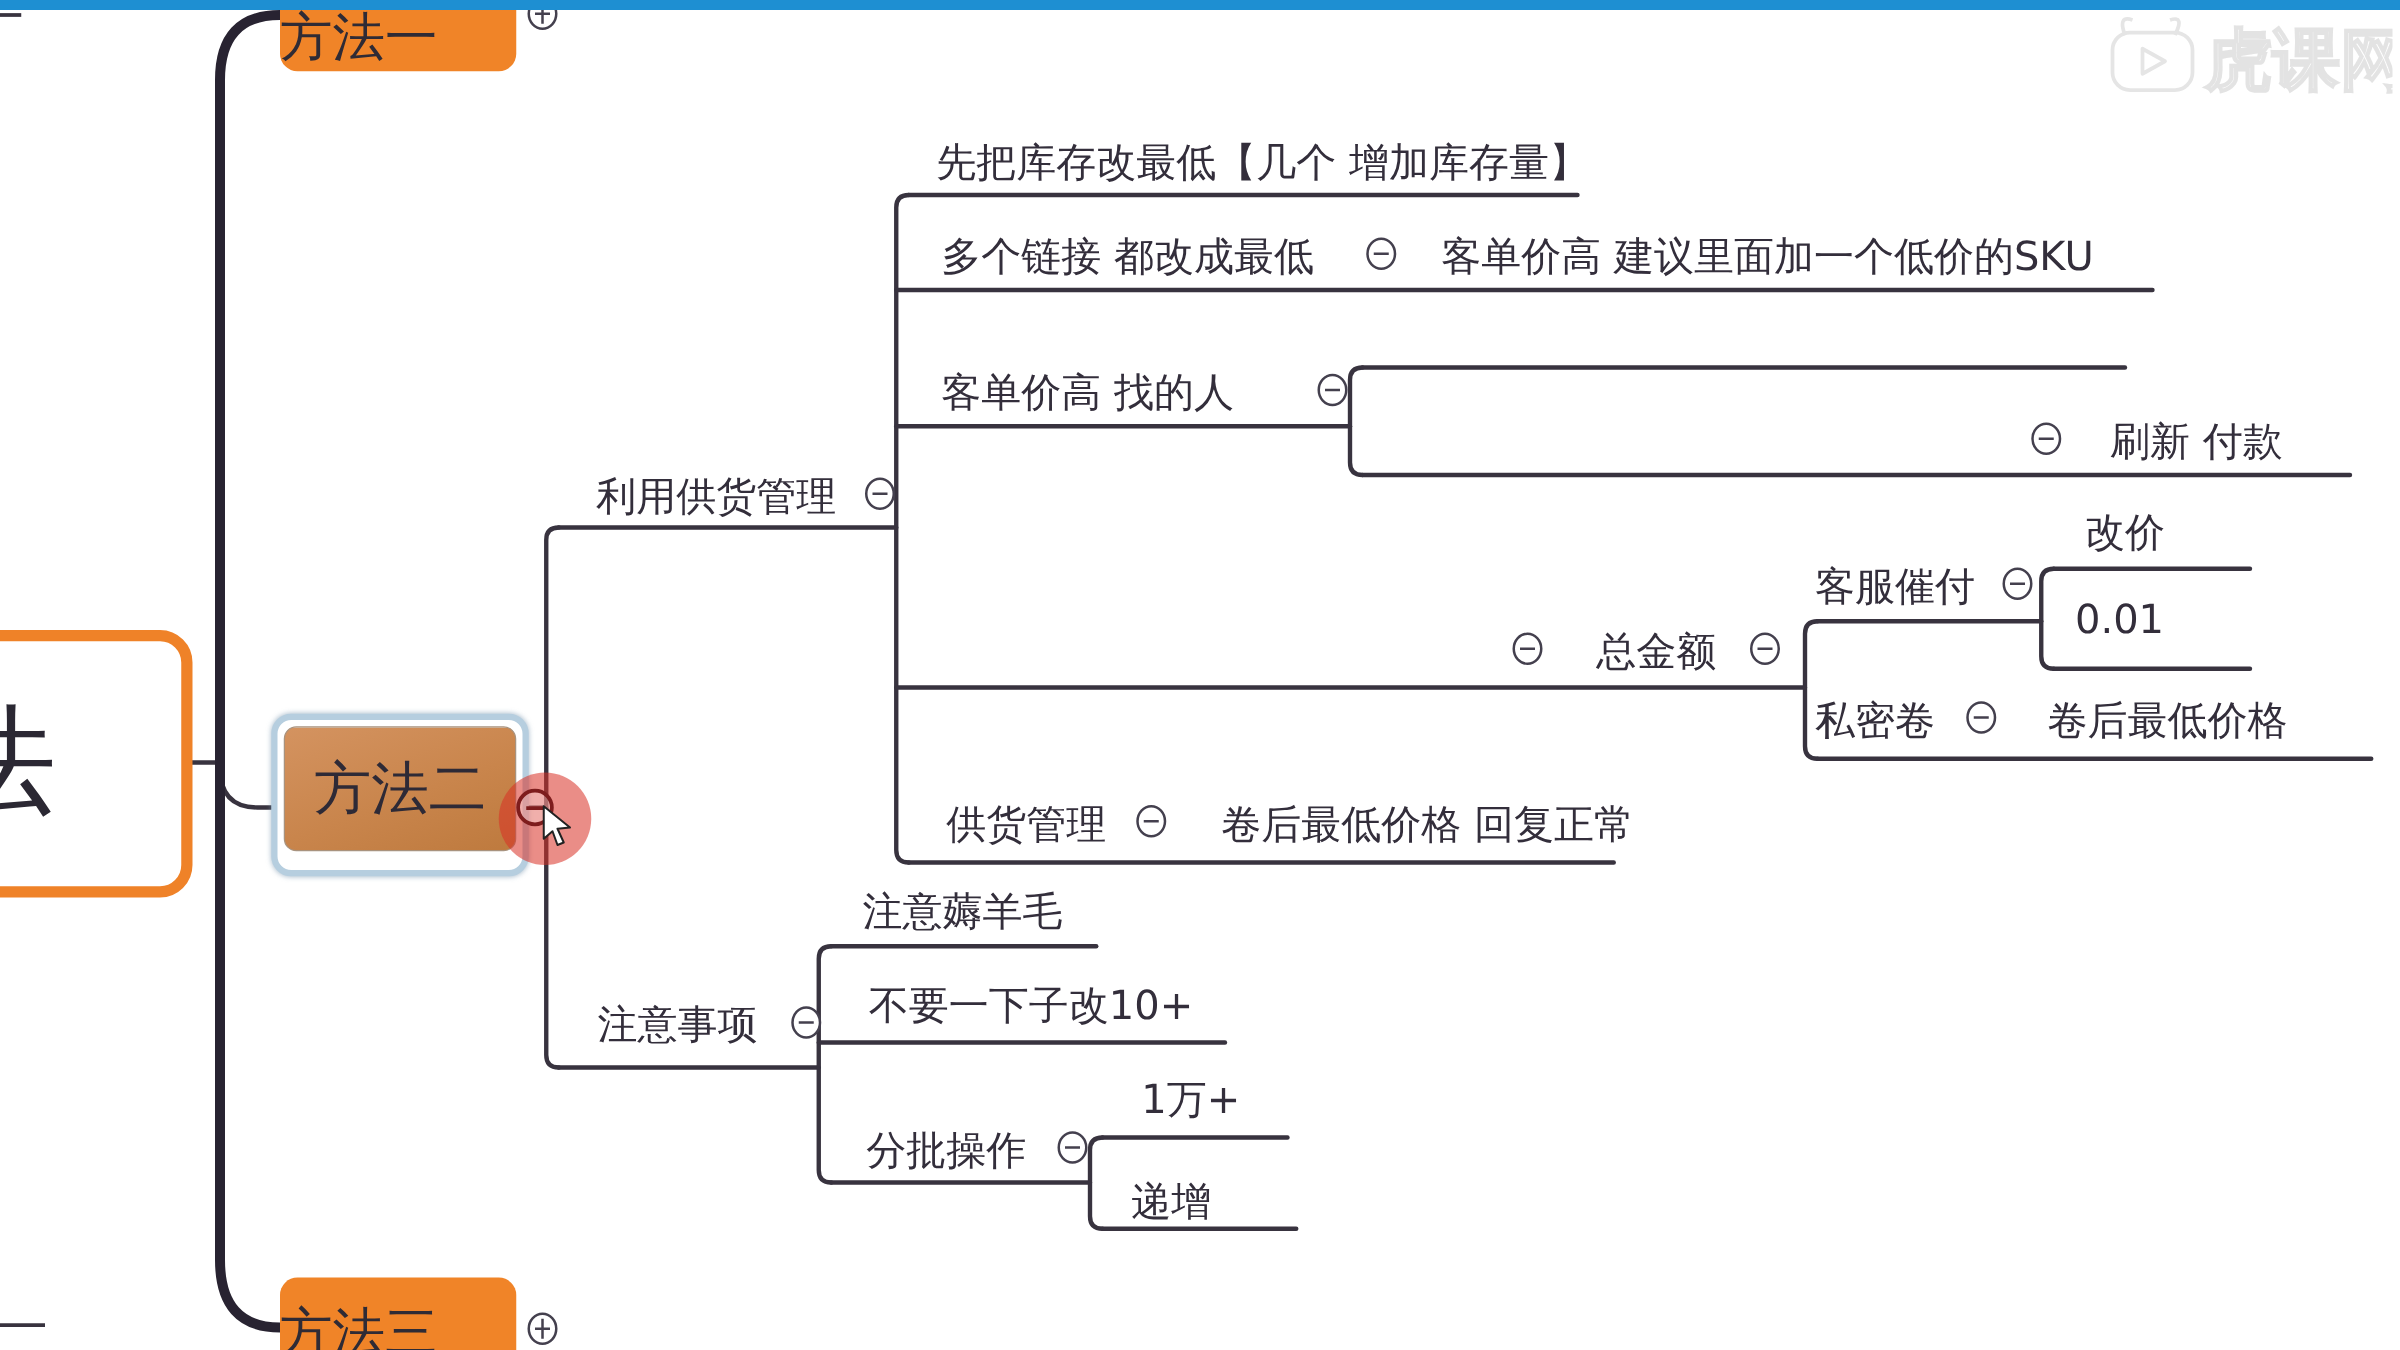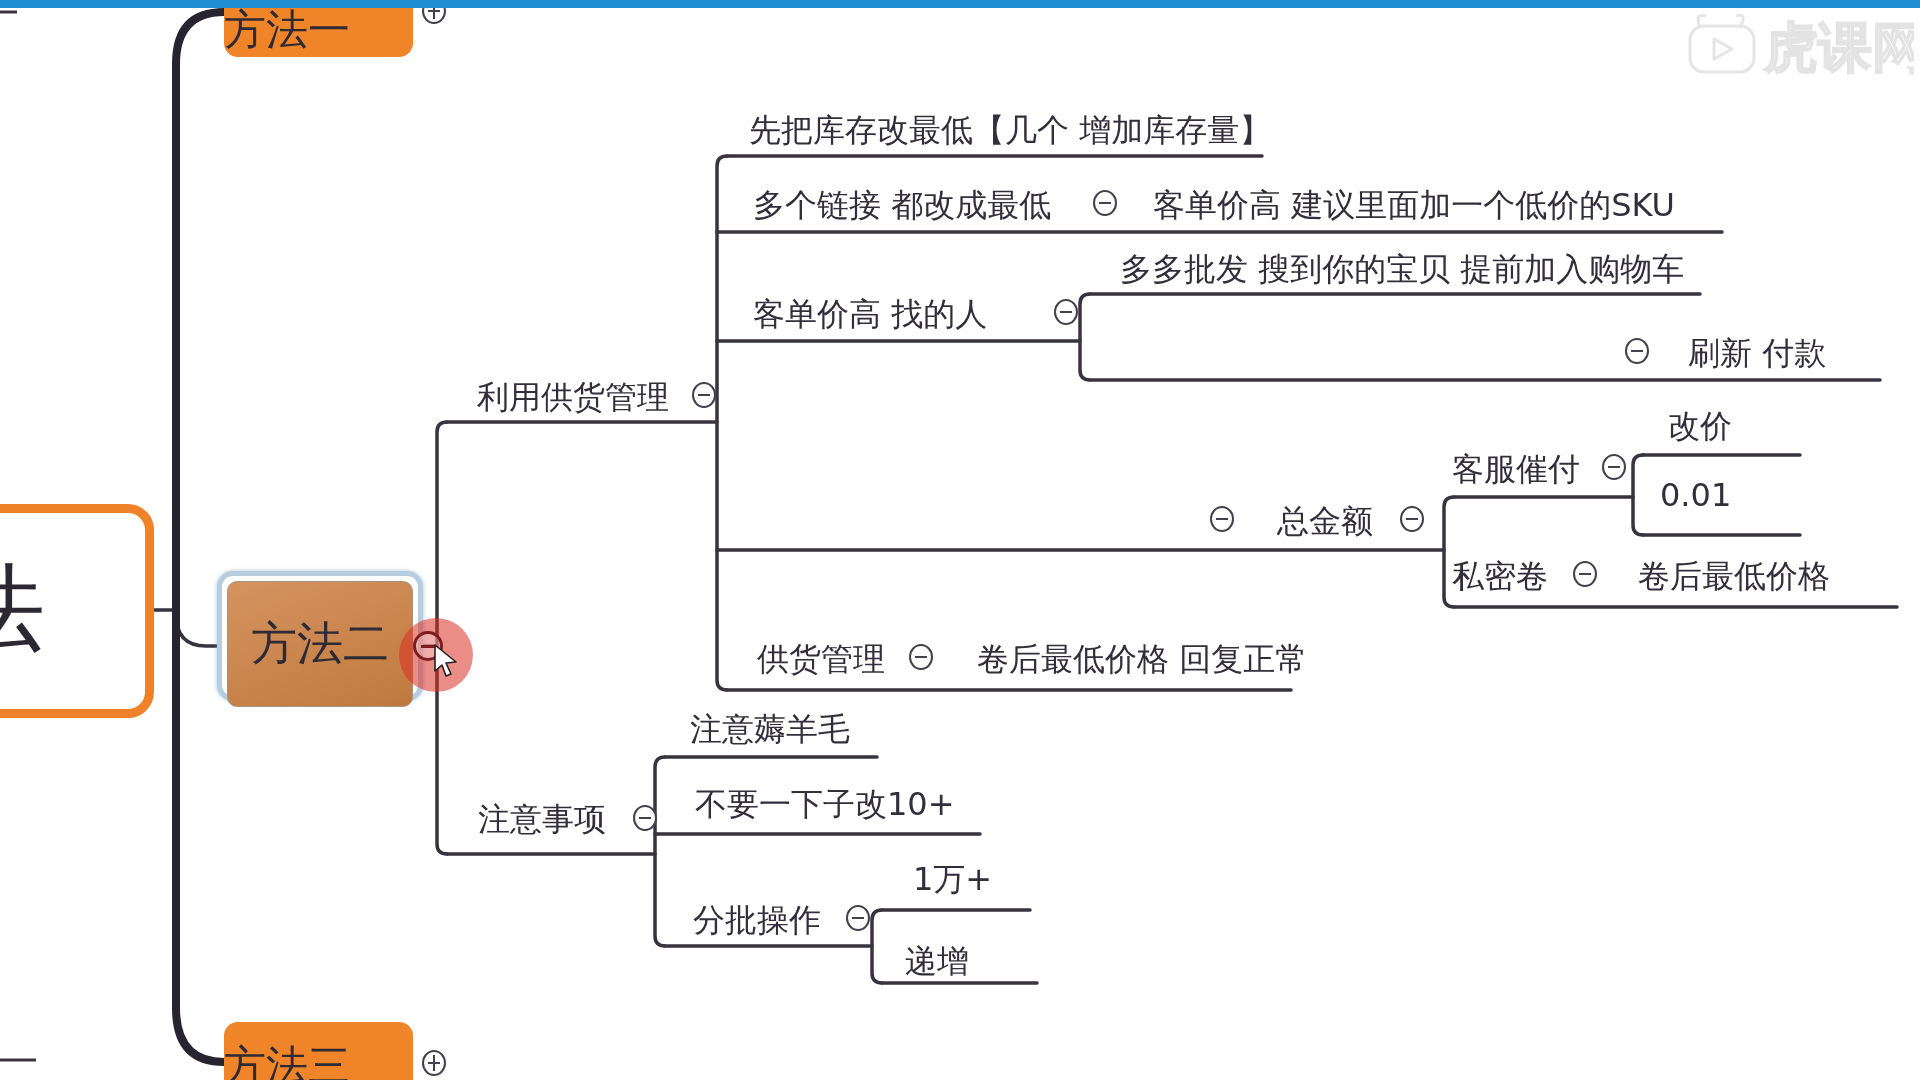--- a/index.html
+++ b/index.html
@@ -26,21 +26,21 @@
   }
   .m1{left:224px;top:-22px;width:189px;height:79px;}
   .m1 .topic-text{top:24px;}
   .m3{left:224px;top:1022px;width:189px;height:80px;}
   .m3 .topic-text{top:16px;}
   .m2-sel{
     left:217px;top:571px;width:206px;height:130px;border:5px solid #B6CEDF;border-radius:16px;
     background:#fff;box-shadow:0 0 4px rgba(120,150,175,.6);
   }
   .m2{
-    left:227px;top:581px;width:186px;height:126px;border-radius:10px;
+    left:227px;top:581px;width:186px;height:100px;border-radius:10px;
     background:linear-gradient(160deg,#D49360 0%,#C9854C 55%,#BE7A3E 100%);
     border:1px solid #A8937F;display:flex;align-items:center;justify-content:center;
   }
   .m2 .topic-text{position:static;font-size:46px;color:#2E2A36;}
   .tg{
     position:absolute;width:24px;height:26px;border:2.5px solid #44404E;border-radius:50%;
     background:#fff;box-sizing:border-box;z-index:3;
   }
   .tg::after{
     content:"";position:absolute;left:4px;right:4px;top:50%;height:2.5px;margin-top:-1.5px;background:#44404E;
@@ -120,21 +120,20 @@
   <div class="box m2">
     <span class="topic-text">方法二</span>
   </div>
   <div class="box topic m3">
     <span class="topic-text">方法三</span>
   </div>
 
   <div class="lbl" style="left:749px;top:112px">先把库存改最低【几个 增加库存量】</div>
   <div class="lbl" style="left:753px;top:187px">多个链接 都改成最低</div>
   <div class="lbl" style="left:1153px;top:187px">客单价高 建议里面加一个低价的SKU</div>
-  <div class="lbl" style="left:1120px;top:251px">多多批发 搜到你的宝贝 提前加入购物车</div>
   <div class="lbl" style="left:753px;top:296px">客单价高 找的人</div>
   <div class="lbl" style="left:1688px;top:335px">刷新 付款</div>
   <div class="lbl" style="left:477px;top:379px">利用供货管理</div>
   <div class="lbl" style="left:1668px;top:408px">改价</div>
   <div class="lbl" style="left:1452px;top:451px">客服催付</div>
   <div class="lbl" style="left:1660px;top:477px">0.01</div>
   <div class="lbl" style="left:1277px;top:503px">总金额</div>
   <div class="lbl" style="left:1452px;top:558px">私密卷</div>
   <div class="lbl" style="left:1638px;top:558px">卷后最低价格</div>
   <div class="lbl" style="left:757px;top:641px">供货管理</div>

